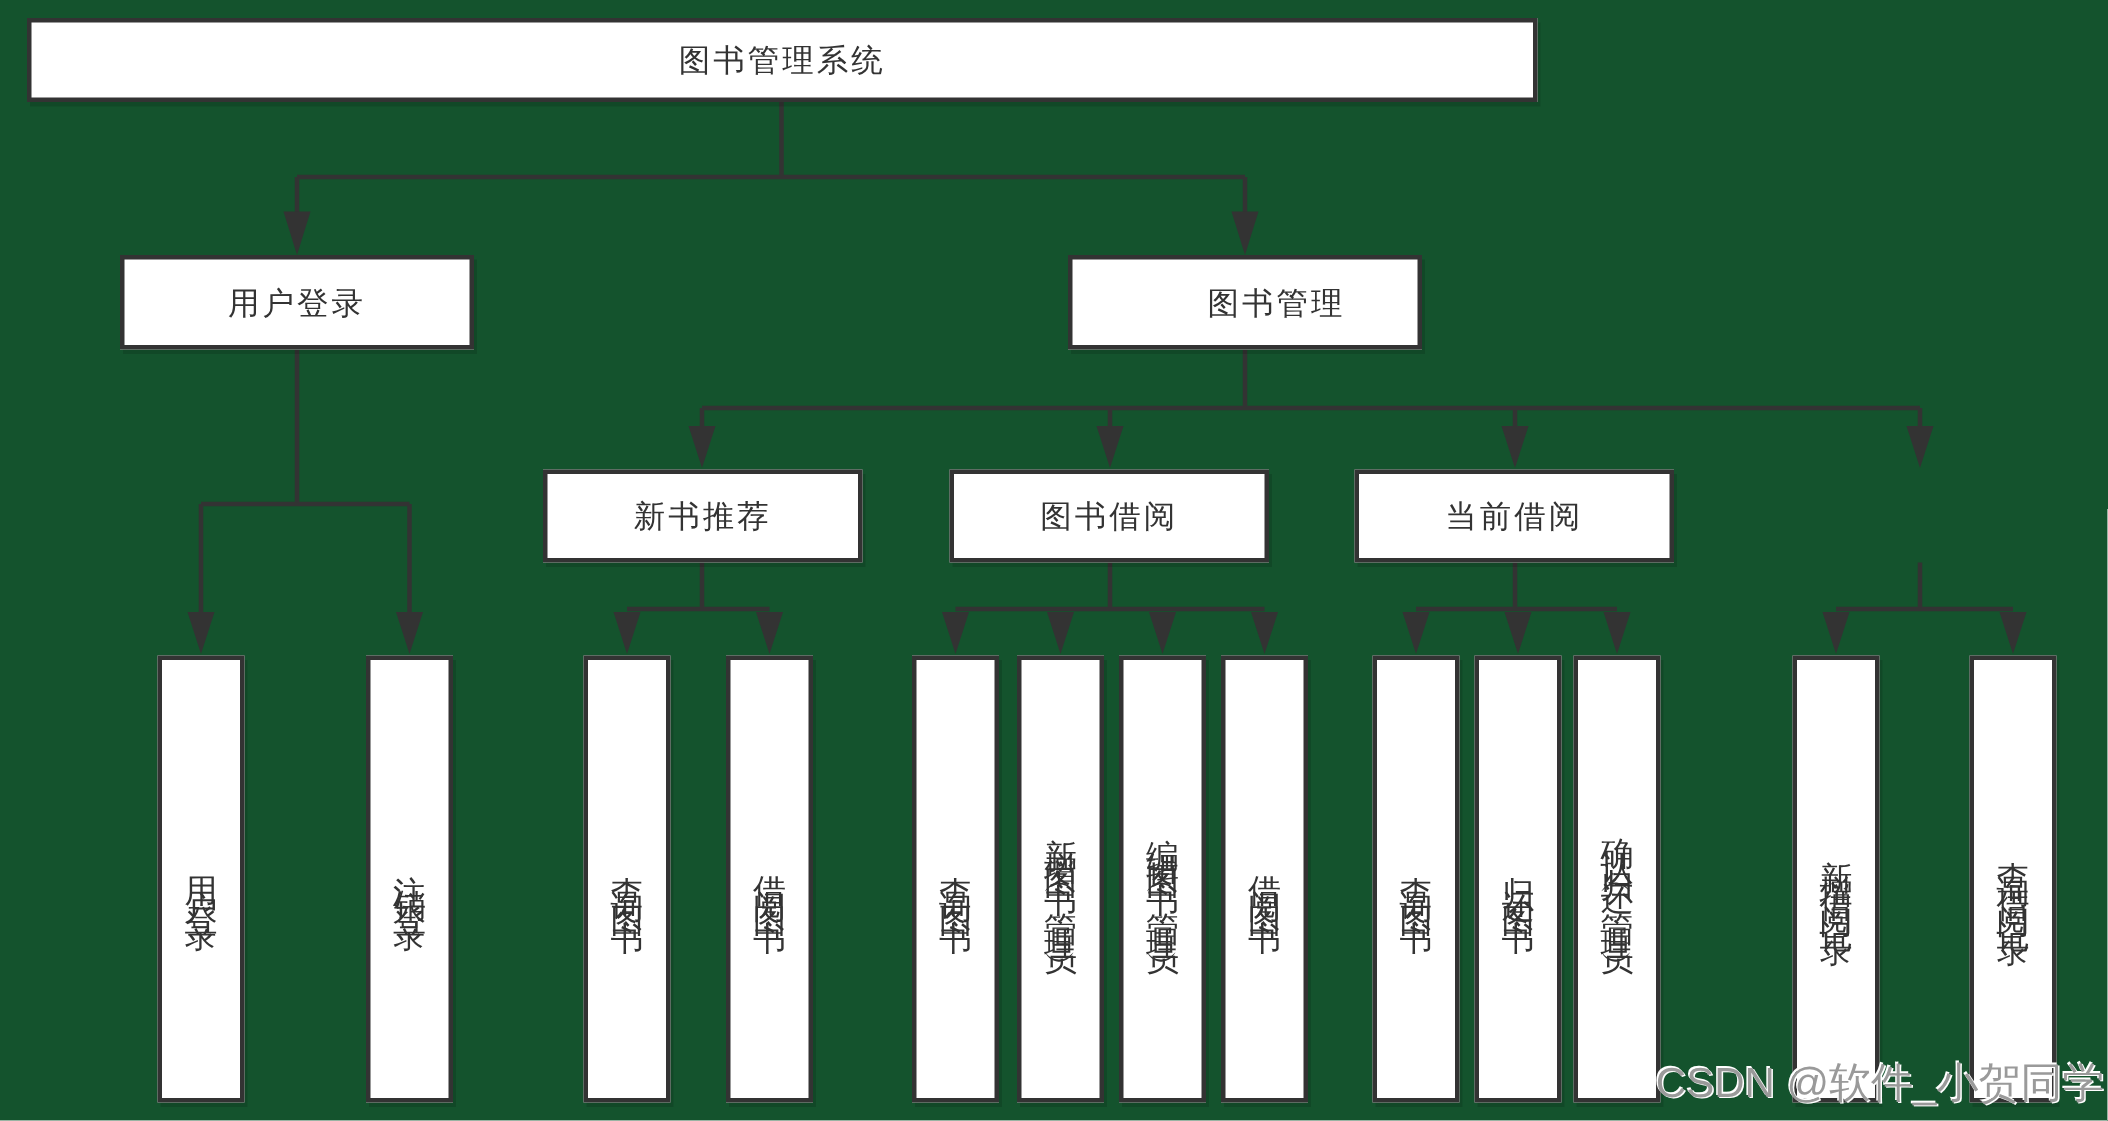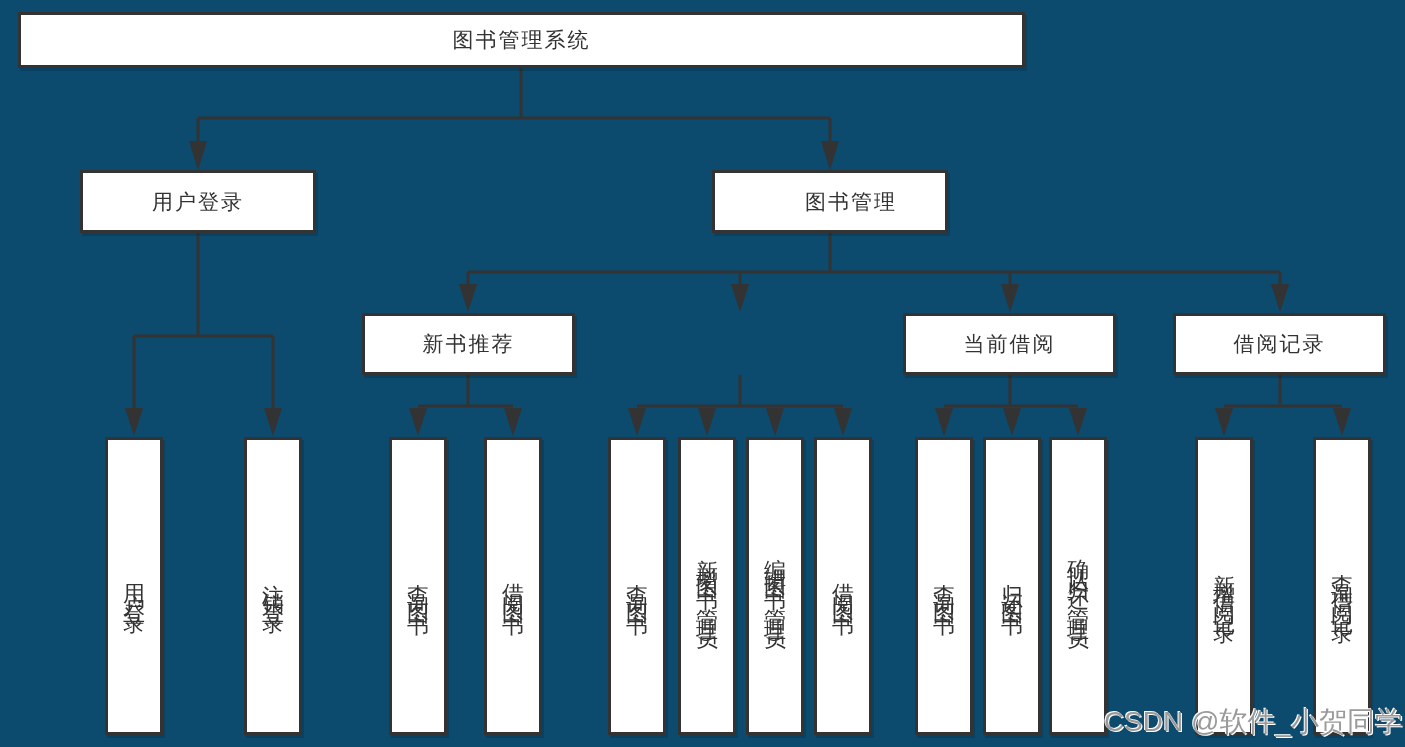--- a/index.html
+++ b/index.html
@@ -5,21 +5,21 @@
   html, body {
     margin: 0;
     padding: 0;
     background: #ffffff;
     font-family: "Liberation Sans", "DejaVu Sans", sans-serif;
   }
   .stage {
     position: relative;
     width: 1405px;
     height: 747px;
-    background: #0c4a6e;
+    background: #14532d;
     overflow: hidden;
   }
   svg.connectors {
     position: absolute;
     left: 0; top: 0;
     width: 1405px;
     height: 747px;
     z-index: 1;
   }
   .node {
@@ -146,26 +146,26 @@
   <div class="node lv2 n-user-login hbox">
     <span>用户登录</span>
   </div>
   <div class="node lv2 n-book-mgmt hbox">
     <span>图书管理</span>
   </div>
 
   <div class="node lv3 n-new-book hbox">
     <span>新书推荐</span>
   </div>
+  <div class="node lv3 n-borrow hbox">
+    <span>图书借阅</span>
+  </div>
   <div class="node lv3 n-current hbox">
     <span>当前借阅</span>
   </div>
-  <div class="node lv3 n-record hbox">
-    <span>借阅记录</span>
-  </div>
 
   <div class="node leaf l0">
     <span>用户登录</span>
   </div>
   <div class="node leaf l1">
     <span>注销登录</span>
   </div>
   <div class="node leaf l2">
     <span>查询图书</span>
   </div>

